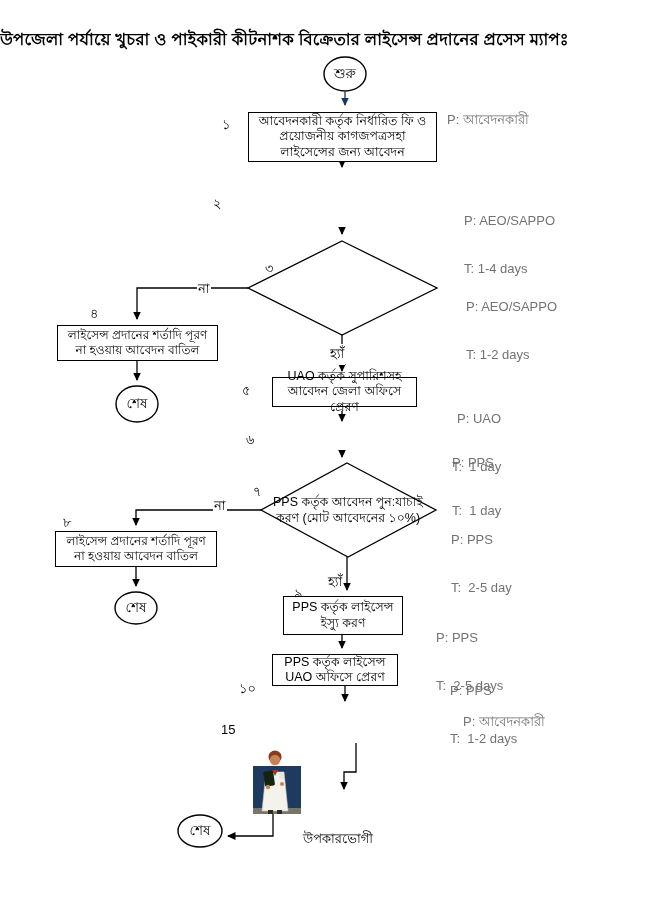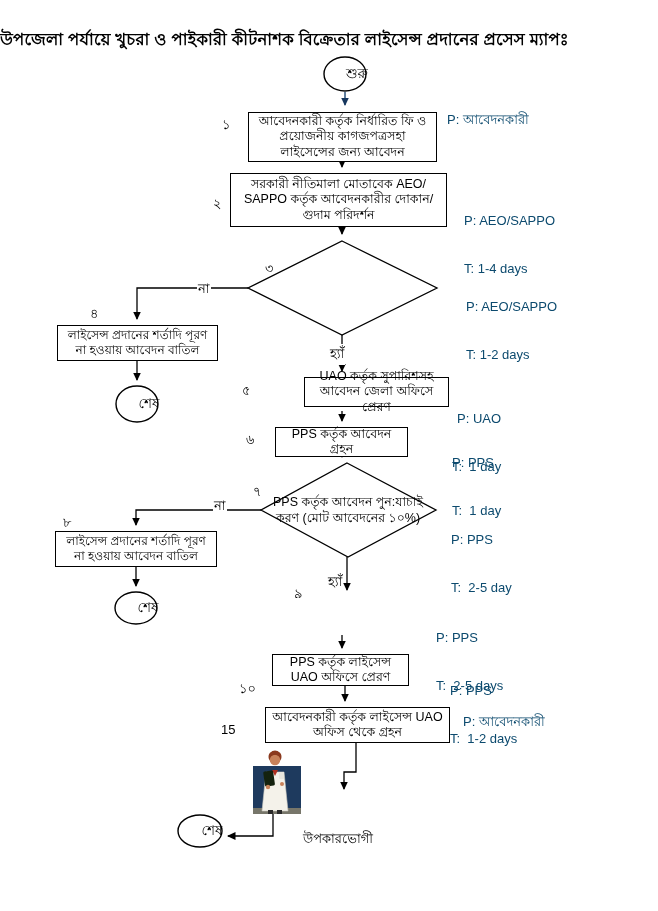--- a/index.html
+++ b/index.html
@@ -7,23 +7,23 @@
         font-family:"Liberation Sans","DejaVu Sans",sans-serif;color:#000;}
   #wires{position:absolute;left:0;top:0;z-index:0;}
   .title{position:absolute;left:0;top:27px;width:100%;text-align:left;
          font-size:16.5px;font-weight:bold;letter-spacing:.2px;}
   .box{position:absolute;border:1.5px solid #000;background:#fff;z-index:2;
        display:flex;align-items:center;justify-content:center;text-align:center;
        font-size:12.5px;line-height:1.22;padding:14px 4px;box-sizing:border-box;}
   .dtext{position:absolute;z-index:2;display:flex;align-items:center;justify-content:center;
          text-align:center;font-size:12.5px;line-height:1.3;}
   .term{position:absolute;z-index:2;display:flex;align-items:center;justify-content:center;
-        font-size:13.5px;padding-left:12px;}
+        font-size:13.5px;}
   .num{position:absolute;z-index:2;font-size:13px;}
-  .side{position:absolute;z-index:2;font-size:13px;line-height:16px;white-space:pre;color:#0c4a6e;}
+  .side{position:absolute;z-index:2;font-size:13px;line-height:16px;white-space:pre;color:#737373;}
   .branch{position:absolute;z-index:3;font-size:13px;background:#fff;padding:0 1px;}
   .blabel{position:absolute;z-index:2;font-size:13px;}
 </style>
 </head>
 <body>
 
 <div id="page">
 
   <svg id="wires" width="658" height="911" viewBox="0 0 658 911">
     <defs>
@@ -83,75 +83,73 @@
   <div class="term" style="left:324px;top:60px;width:42px;height:28px;">শুরু</div>
   <div class="term" style="left:116px;top:390px;width:42px;height:28px;">শেষ</div>
   <div class="term" style="left:115px;top:594px;width:42px;height:28px;">শেষ</div>
   <div class="term" style="left:179px;top:817px;width:42px;height:28px;">শেষ</div>
 
   <div class="num" style="left:222px;top:115px;">১</div>
   <div class="box" style="left:248px;top:112px;width:189px;height:50px;">আবেদনকারী কর্তৃক নির্ধারিত ফি ও প্রয়োজনীয় কাগজপত্রসহা লাইসেন্সের জন্য আবেদন</div>
   <div class="side" style="left:447px;top:112px;">P: আবেদনকারী</div>
 
   <div class="num" style="left:213px;top:194px;">২</div>
-  <div class="box" style="left:230px;top:173px;width:217px;height:54px;">সরকারী নীতিমালা মোতাবেক AEO/ SAPPO কর্তৃক আবেদনকারীর দোকান/ গুদাম পরিদর্শন</div>
   <div class="side" style="left:464px;top:181px;">
     <div>P: AEO/SAPPO</div>
     <div>T: 1-4 days</div>
   </div>
 
   <div class="num" style="left:265px;top:259px;">৩</div>
   <div class="side" style="left:466px;top:267px;">
     <div>P: AEO/SAPPO</div>
     <div>T: 1-2 days</div>
   </div>
   <div class="branch" style="left:197px;top:279px;">না</div>
   <div class="branch" style="left:329px;top:344px;">হ্যাঁ</div>
 
   <div class="num" style="left:90px;top:304px;">৪</div>
   <div class="box" style="left:57px;top:325px;width:161px;height:36px;font-size:12px;">লাইসেন্স প্রদানের শর্তাদি পূরণ না হওয়ায়  আবেদন বাতিল</div>
 
   <div class="num" style="left:242px;top:381px;">৫</div>
-  <div class="box" style="left:272px;top:377px;width:145px;height:21px;margin-left:32px;">UAO কর্তৃক সুপারিশসহ আবেদন জেলা অফিসে প্রেরণ</div>
+  <div class="box" style="left:272px;top:377px;width:145px;height:21px;">UAO কর্তৃক সুপারিশসহ আবেদন জেলা অফিসে প্রেরণ</div>
   <div class="side" style="left:452px;top:379px;text-align:right;">
     <div>P: UAO</div>
     <div>T:  1 day</div>
   </div>
 
   <div class="num" style="left:246px;top:430px;">৬</div>
-  <div class="box" style="left:275px;top:427px;width:133px;height:24px;">PPS কর্তৃক আবেদন গ্রহন</div>
   <div class="side" style="left:452px;top:423px;">
     <div>P: PPS</div>
     <div>T:  1 day</div>
   </div>
 
   <div class="num" style="left:253px;top:482px;">৭</div>
   <div class="dtext" style="left:266px;top:472px;width:164px;height:76px;">PPS কর্তৃক আবেদন পুন:যাচাই করণ (মোট আবেদনের ১০%)</div>
   <div class="side" style="left:451px;top:500px;">
     <div>P: PPS</div>
     <div>T:  2-5 day</div>
   </div>
   <div class="branch" style="left:213px;top:496px;">না</div>
   <div class="branch" style="left:327px;top:572px;">হ্যাঁ</div>
 
   <div class="num" style="left:63px;top:513px;">৮</div>
   <div class="box" style="left:55px;top:531px;width:162px;height:36px;font-size:12px;">লাইসেন্স প্রদানের শর্তাদি পূরণ না হওয়ায়  আবেদন বাতিল</div>
 
   <div class="num" style="left:294px;top:584px;">৯</div>
+  <div class="box" style="left:283px;top:596px;width:120px;height:39px;">PPS কর্তৃক লাইসেন্স ইস্যু করণ</div>
   <div class="side" style="left:436px;top:598px;">
     <div>P: PPS</div>
     <div>T:  2-5 days</div>
   </div>
 
   <div class="num" style="left:239px;top:662px;margin-top:17px;">১০</div>
-  <div class="box" style="left:272px;top:654px;width:137px;height:32px;">PPS কর্তৃক লাইসেন্স UAO অফিসে প্রেরণ</div>
+  <div class="box" style="left:272px;top:654px;width:126px;height:32px;">PPS কর্তৃক লাইসেন্স UAO অফিসে প্রেরণ</div>
   <div class="side" style="left:450px;top:651px;">
     <div>P: PPS</div>
     <div>T:  1-2 days</div>
   </div>
 
   <div class="num" style="left:221px;top:722px;">15</div>
-  <div class="box" style="left:265px;top:707px;width:185px;height:36px;">আবেদনকারী কর্তৃক লাইসেন্স UAO অফিস থেকে গ্রহন</div>
   <div class="side" style="left:463px;top:714px;">P: আবেদনকারী</div>
 
   <div class="blabel" style="left:303px;top:797px;margin-top:32px;">উপকারভোগী</div>
 
 </div>
 
 </body></html>

